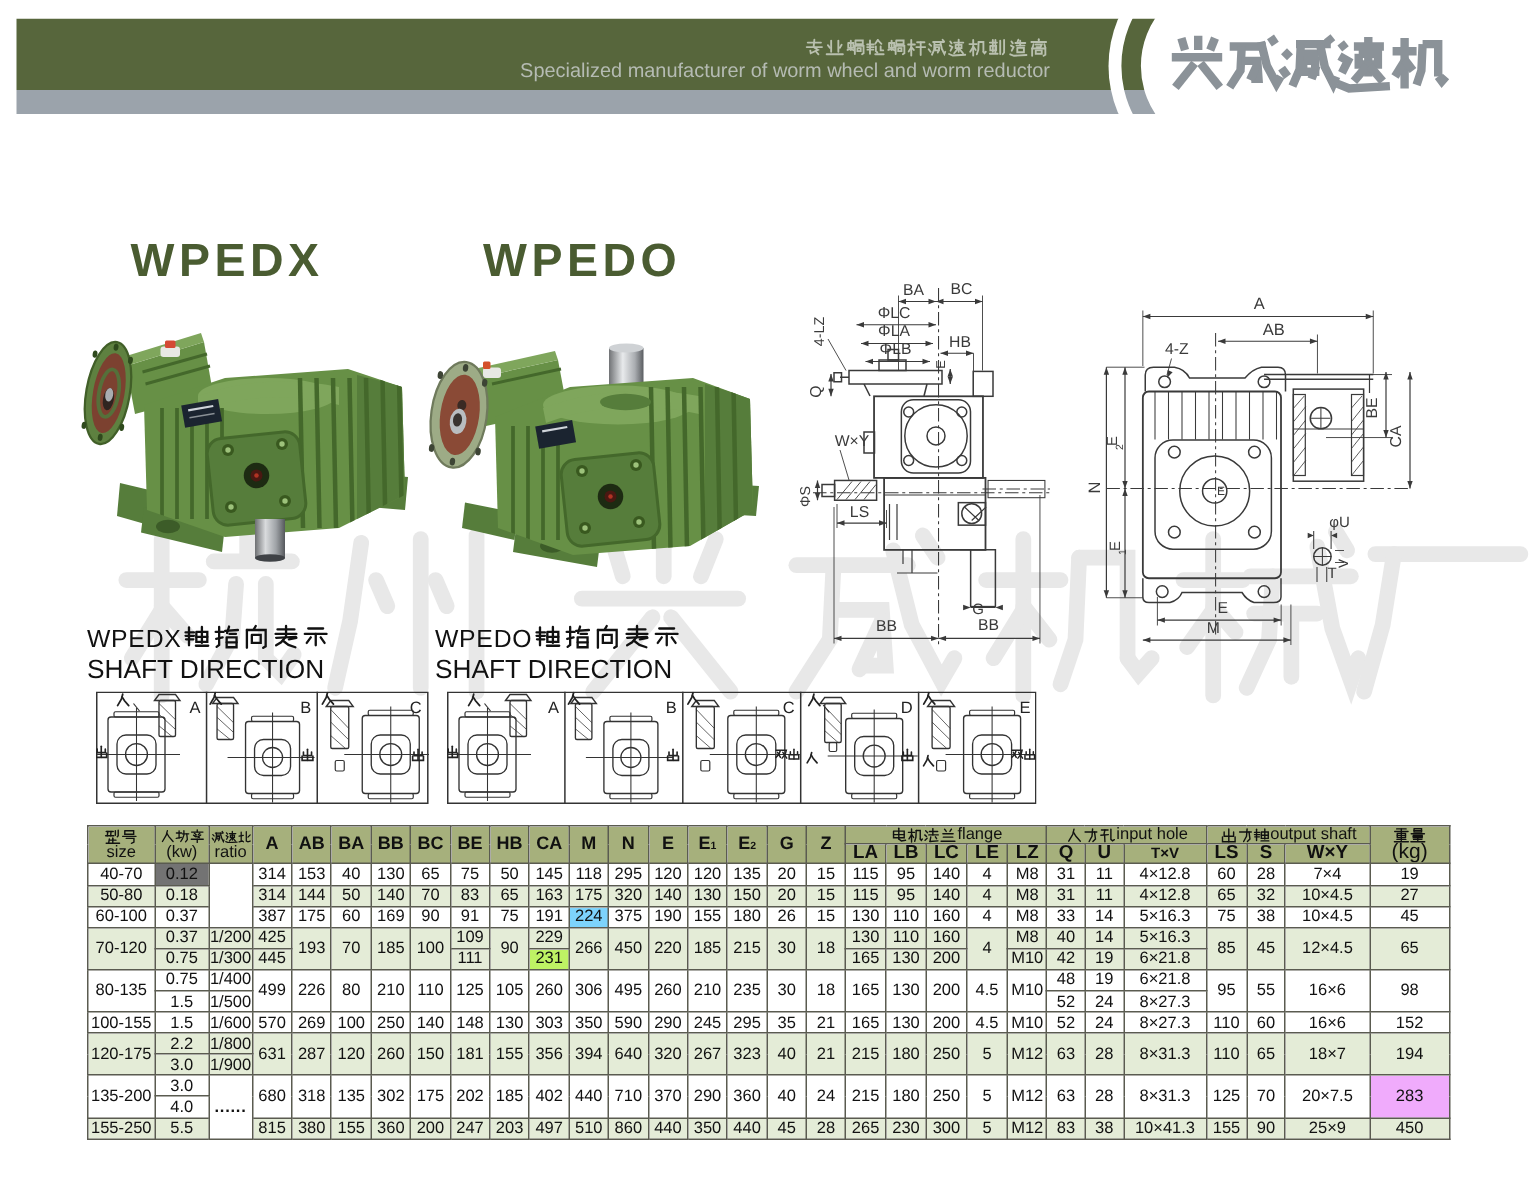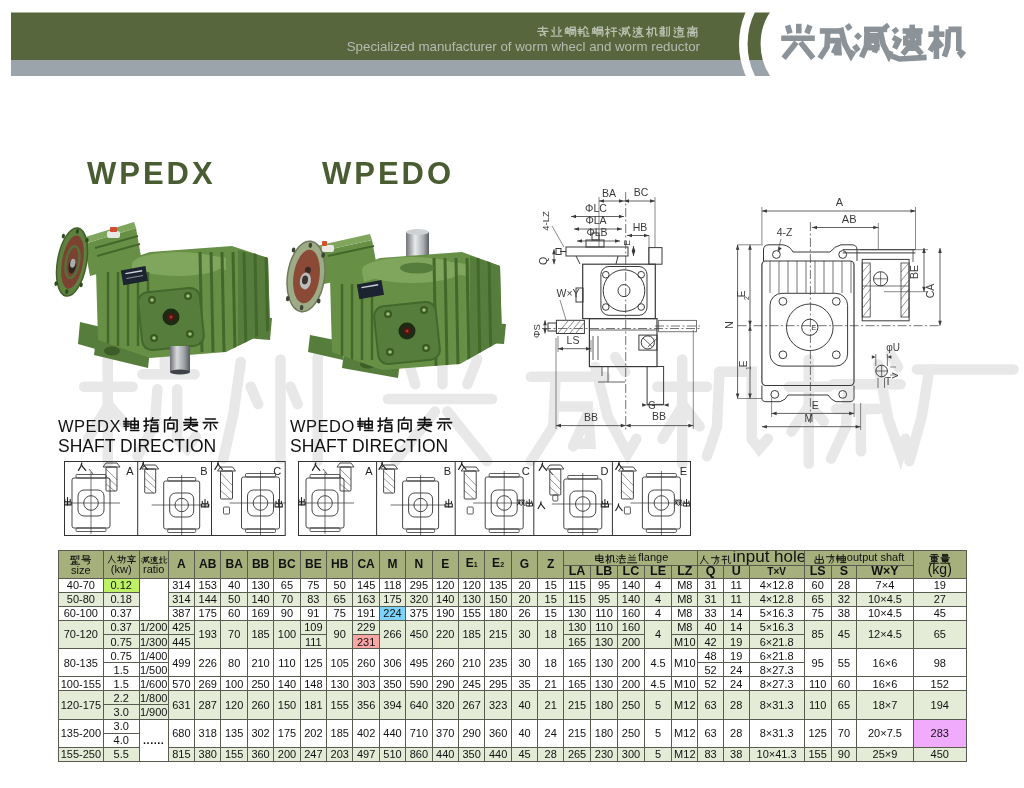--- a/index.html
+++ b/index.html
@@ -1049,21 +1049,21 @@
                 <polyline points="18.4,1.6 18.0,6.5 16.1,10.0"></polyline>
                 <polyline points="19.7,3.7 20.3,8.3 18.6,10.0"></polyline>
               </g>
               <g fill="none" stroke="#111" stroke-width="0.95" stroke-linecap="round" stroke-linejoin="miter">
                 <polyline points="24.3,2.3 28.7,2.3"></polyline>
                 <polyline points="26.6,2.3 26.0,5.2"></polyline>
                 <polyline points="23.9,5.8 28.9,5.4"></polyline>
                 <polyline points="26.4,5.6 26.6,10.2"></polyline>
                 <polyline points="30.6,1.8 30.6,8.6 31.7,9.6 32.9,8.8"></polyline>
               </g>
-            </svg><span style="font-size:17px">input hole</span></th>
+            </svg><span style="font-size:11px">input hole</span></th>
           <th colspan="3" style="background:#a6b07c;font-weight:normal;line-height:11px"><svg width="34" height="11" style="vertical-align:middle">
               <g fill="none" stroke="#111" stroke-width="0.95" stroke-linecap="round" stroke-linejoin="miter">
                 <polyline points="6.2,1.6 6.2,10.2"></polyline>
                 <polyline points="3.1,3.7 3.1,6.5 9.4,6.5 9.4,3.7"></polyline>
                 <polyline points="2.0,6.9 2.0,10.2 10.4,10.2 10.4,6.9"></polyline>
               </g>
               <g fill="none" stroke="#111" stroke-width="0.95" stroke-linecap="round" stroke-linejoin="miter">
                 <polyline points="13.4,3.7 21.2,3.7"></polyline>
                 <polyline points="18.4,1.6 18.0,6.5 16.1,10.0"></polyline>
                 <polyline points="19.7,3.7 20.3,8.3 18.6,10.0"></polyline>
@@ -1109,21 +1109,21 @@
           <th style="background:#a6b07c;font-weight:normal;line-height:11px"><span style="font-size:12.5px;font-weight:bold">LZ</span></th>
           <th style="background:#a6b07c;font-weight:normal;line-height:11px"><span style="font-size:12.5px;font-weight:bold">Q</span></th>
           <th style="background:#a6b07c;font-weight:normal;line-height:11px"><span style="font-size:12.5px;font-weight:bold">U</span></th>
           <th style="background:#a6b07c;font-weight:normal;line-height:11px"><span style="font-size:10px;font-weight:bold">T×V</span></th>
           <th style="background:#a6b07c;font-weight:normal;line-height:11px"><span style="font-size:12.5px;font-weight:bold">LS</span></th>
           <th style="background:#a6b07c;font-weight:normal;line-height:11px"><span style="font-size:12.5px;font-weight:bold">S</span></th>
           <th style="background:#a6b07c;font-weight:normal;line-height:11px"><span style="font-size:12.5px;font-weight:bold">W×Y</span></th>
         </tr>
         <tr style="height:14.1px">
           <td style="background:#ffffff">40-70</td>
-          <td style="background:#bef264">0.12</td>
+          <td style="background:#737373">0.12</td>
           <td rowspan="3" style="background:#ffffff"></td>
           <td style="background:#ffffff">314</td>
           <td style="background:#ffffff">153</td>
           <td style="background:#ffffff">40</td>
           <td style="background:#ffffff">130</td>
           <td style="background:#ffffff">65</td>
           <td style="background:#ffffff">75</td>
           <td style="background:#ffffff">50</td>
           <td style="background:#ffffff">145</td>
           <td style="background:#ffffff">118</td>
@@ -1238,21 +1238,21 @@
           <td rowspan="2" style="background:#e4ecd7">85</td>
           <td rowspan="2" style="background:#e4ecd7">45</td>
           <td rowspan="2" style="background:#e4ecd7">12×4.5</td>
           <td rowspan="2" style="background:#e4ecd7">65</td>
         </tr>
         <tr style="height:14.1px">
           <td style="background:#e4ecd7">0.75</td>
           <td style="background:#e4ecd7">1/300</td>
           <td style="background:#e4ecd7">445</td>
           <td style="background:#e4ecd7">111</td>
-          <td style="background:#fca5a5">231</td>
+          <td style="background:#bef264">231</td>
           <td style="background:#e4ecd7">165</td>
           <td style="background:#e4ecd7">130</td>
           <td style="background:#e4ecd7">200</td>
           <td style="background:#e4ecd7">M10</td>
           <td style="background:#e4ecd7">42</td>
           <td style="background:#e4ecd7">19</td>
           <td style="background:#e4ecd7">6×21.8</td>
         </tr>
         <tr style="height:14.1px">
           <td rowspan="2" style="background:#ffffff">80-135</td>

